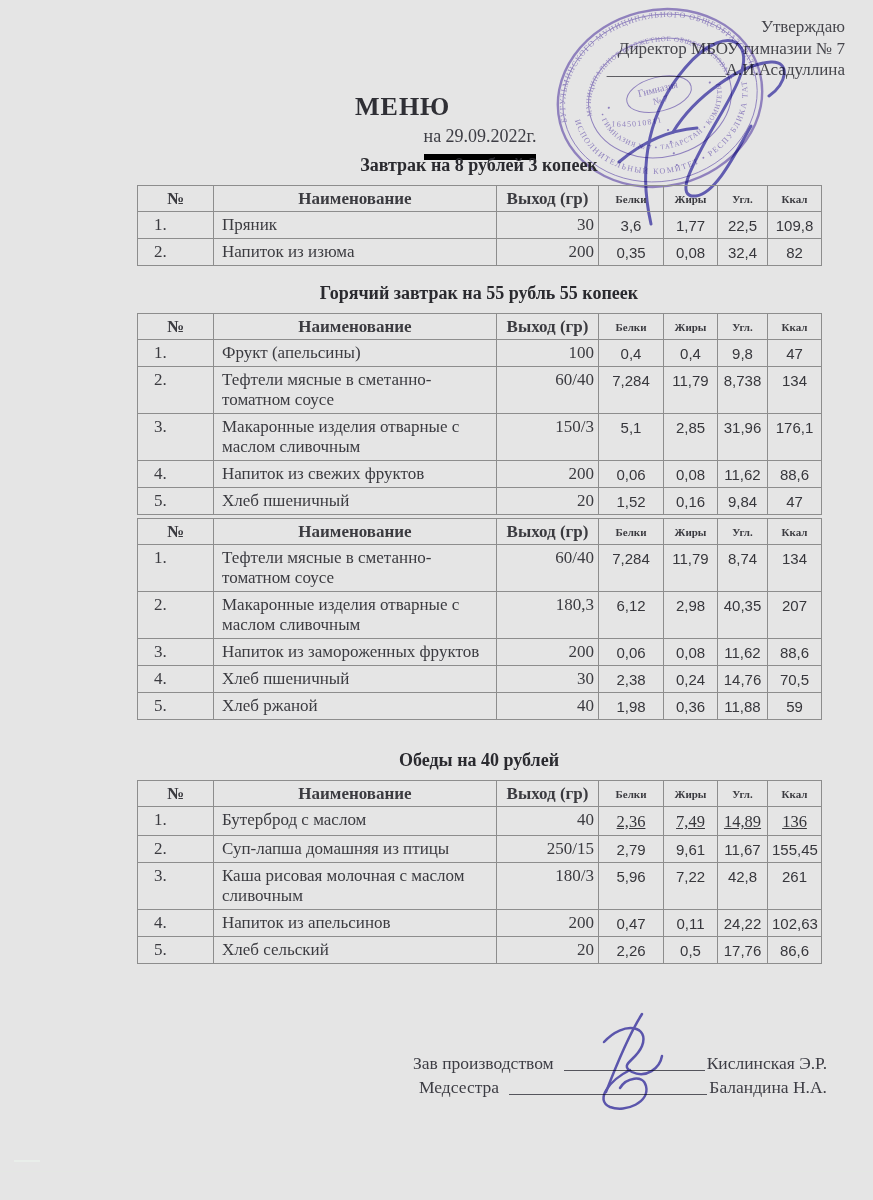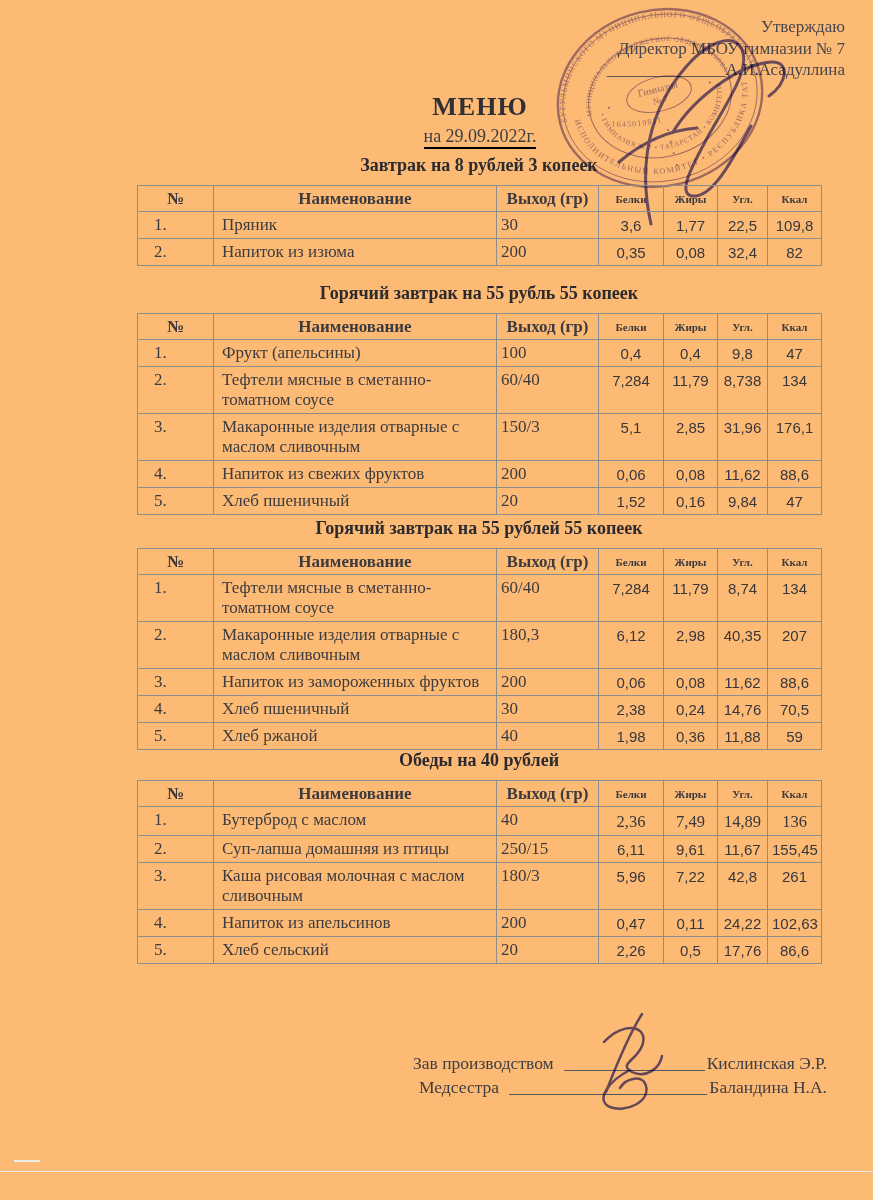--- a/index.html
+++ b/index.html
@@ -1,59 +1,59 @@
 <!DOCTYPE html>
 <html><head>
 <meta charset="utf-8">
 <style>
   * { box-sizing: border-box; }
   html,body { margin:0; padding:0; background:#ffffff; }
   .page {
     position:relative; width:873px; height:1200px; margin:0 auto;
-    background:#fdba74; overflow:hidden;
+    background:#e5e5e5; overflow:hidden;
     font-family:"Liberation Serif","DejaVu Serif",serif;
     color:#3a3a3e;
   }
   
   .approve {
     position:absolute; top:16px; right:28px; text-align:right;
     font-size:17px; line-height:21.5px; color:#46464c;
   }
   
   .menu-title {
-    position:absolute; top:92px; left:355px; width:250px; text-align:center;
+    position:absolute; top:92px; left:355px; width:250px; text-align:left;
     font-size:26px; font-weight:bold; letter-spacing:1px; color:#2f2f35;
   }
   .menu-date {
     position:absolute; top:126px; left:355px; width:250px; text-align:center;
     font-size:18px; color:#3d3d44;
   }
-  .menu-date span { border-bottom:2px solid #000000; padding-bottom:1px; }
+  .menu-date span { border-bottom:6px solid #000000; padding-bottom:8px; }
   
   .menu-section { position:absolute; left:137px; width:684px; }
   .section-title {
     margin:0 0 9px 0; text-align:center; font-size:18px; font-weight:bold; color:#2a2a2f;
   }
   table { width:100%; border-collapse:collapse; table-layout:fixed; }
   th,td { border:1px solid #8d8d8d; color:#3b3b40; overflow:hidden; }
   th { height:26px; font-weight:bold; background:transparent; padding:2px; }
   .c0{width:76px}.c1{width:283px}.c2{width:102px}.c3{width:65px}.c4{width:54px}.c5{width:50px}.c6{width:54px}
   th.c0,th.c1,th.c2 { font-size:17px; }
   th.c3,th.c4,th.c5,th.c6 { font-size:11px; }
   td { padding:3px 4px; font-size:17px; vertical-align:top; height:27px; }
   td.num  { padding-left:16px; text-align:left; }
   td.name { padding-left:8px;  text-align:left; }
-  td.out  { text-align:left;font-family:Liberation Serif, serif; }
+  td.out  { text-align:right;font-family:Liberation Serif, serif; }
   td.nutrient {
     text-align:center; padding-top:5px;
     font-family:"Liberation Sans","DejaVu Sans",sans-serif; font-size:15px; color:#37373c;
   }
   
   table[data-table="3"] tbody tr:first-child td.nutrient {
-    font-family:"Liberation Serif","DejaVu Serif",serif; font-size:16.5px;
+    font-family:"Liberation Serif","DejaVu Serif",serif; font-size:16.5px;text-decoration:underline;
   }
   
   .footer { position:absolute; left:413px; top:1050px; width:414px; font-size:17.5px; color:#3d3d44; }
   .sig-row { display:flex; align-items:flex-end; height:24px; }
   .sig-row .role { white-space:nowrap; }
   .sig-row .sig-line { flex:1; border-bottom:1.2px solid #55555c; margin:0 2px 3px 10px; height:1px; }
   .sig-row .name { white-space:nowrap;text-align:center; }
   .sig-row.second { padding-left:6px; }
   
   .stamp { position:absolute; left:548px; top:2px; mix-blend-mode:multiply; opacity:.82; }
@@ -222,21 +222,20 @@
             <td class="nutrient c3">1,52</td>
             <td class="nutrient c4">0,16</td>
             <td class="nutrient c5">9,84</td>
             <td class="nutrient c6">47</td>
           </tr>
         </tbody>
     </table>
   </section>
 
   <section class="menu-section" style="top:518px">
-    <h3 class="section-title">Горячий завтрак на 55 рублей 55 копеек</h3>
     <table data-table="2">
       <thead>
           <tr>
             <th class="c0">№</th>
             <th class="c1">Наименование</th>
             <th class="c2">Выход (гр)</th>
             <th class="c3">Белки</th>
             <th class="c4">Жиры</th>
             <th class="c5">Угл.</th>
             <th class="c6">Ккал</th>
@@ -313,21 +312,21 @@
             <td class="out c2">40</td>
             <td class="nutrient c3">2,36</td>
             <td class="nutrient c4">7,49</td>
             <td class="nutrient c5">14,89</td>
             <td class="nutrient c6">136</td>
           </tr>
           <tr>
             <td class="num c0">2.</td>
             <td class="name c1">Суп-лапша домашняя из птицы</td>
             <td class="out c2">250/15</td>
-            <td class="nutrient c3">6,11</td>
+            <td class="nutrient c3">2,79</td>
             <td class="nutrient c4">9,61</td>
             <td class="nutrient c5">11,67</td>
             <td class="nutrient c6">155,45</td>
           </tr>
           <tr>
             <td class="num c0">3.</td>
             <td class="name c1">Каша рисовая молочная с маслом сливочным</td>
             <td class="out c2">180/3</td>
             <td class="nutrient c3">5,96</td>
             <td class="nutrient c4">7,22</td>

